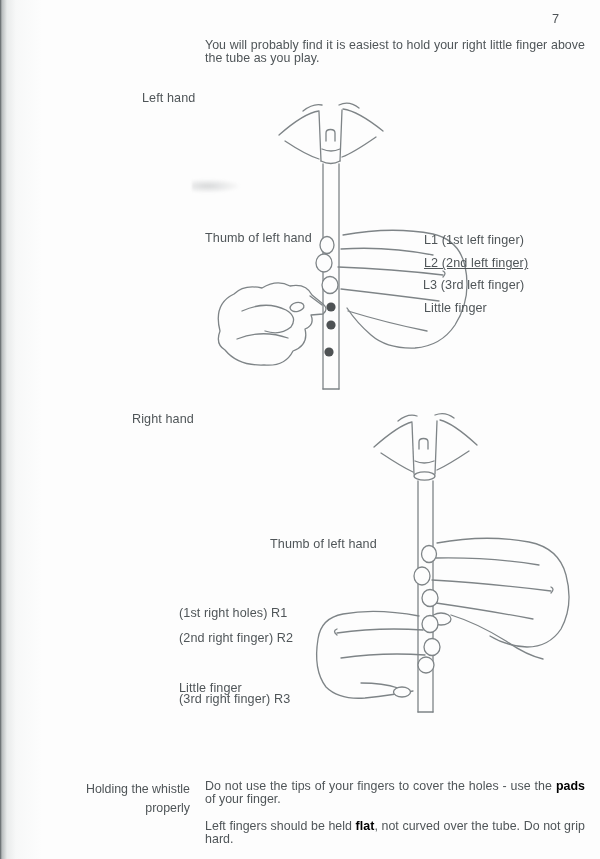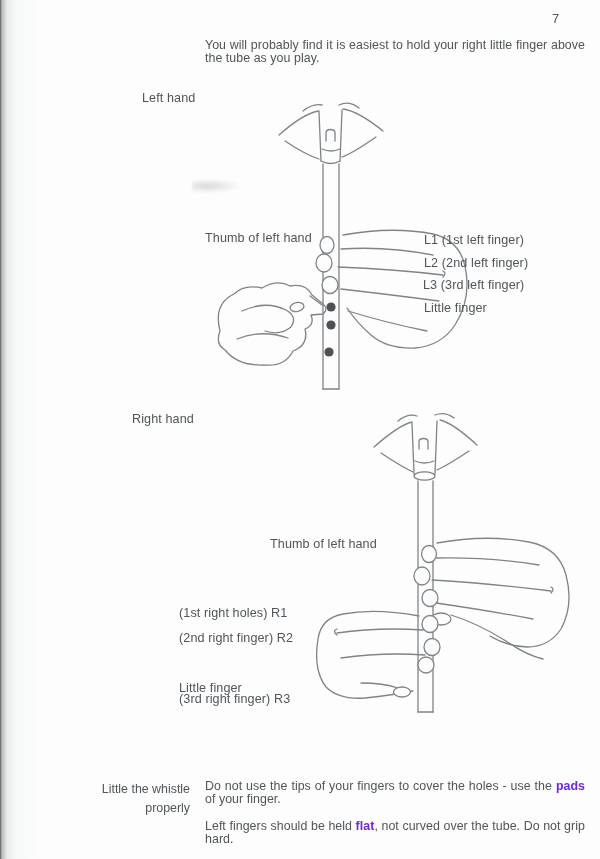--- a/index.html
+++ b/index.html
@@ -17,21 +17,21 @@
   .smudge{
     position:absolute;left:192px;top:178px;width:52px;height:16px;
     background:radial-gradient(ellipse at 30% 50%, rgba(120,125,128,.28), rgba(120,125,128,0) 65%);
     filter:blur(1px);
   }
   .pagenum{position:absolute;left:552px;top:11px;font-size:12.8px;}
   .para{
     position:absolute;font-size:12.4px;line-height:13px;
     text-align:justify;letter-spacing:.05px;
   }
-  .para .b{font-weight:bold;color:#6d28d9;}
+  .para .b{font-weight:bold;color:#000000;}
   .lbl{position:absolute;font-size:12.6px;white-space:nowrap;letter-spacing:.1px;}
   .lbl.r{text-align:left;}
   .heading-right{
     position:absolute;font-size:12.4px;line-height:19.3px;text-align:right;
   }
   svg{position:absolute;}
   .ln{fill:none;stroke:#7e8487;stroke-width:1.3;stroke-linecap:round;stroke-linejoin:round;}
   .tip{fill:#fdfdfd;stroke:#7e8487;stroke-width:1.3;}
   .hole{fill:#4e5254;stroke:none;}
 </style>
@@ -90,21 +90,21 @@
     </g>
     <g>
       <circle class="hole" cx="151" cy="209" r="4.6"></circle>
       <circle class="hole" cx="151" cy="227" r="4.6"></circle>
       <circle class="hole" cx="149" cy="254" r="4.6"></circle>
     </g>
   </svg>
 
   <div class="lbl r" style="left:205px;top:231px;width:142px;">Thumb of left hand</div>
   <div class="lbl" style="left:424px;top:233px;">L1 (1st left finger)</div>
-  <div class="lbl" style="left:424px;top:256px;">L2 (2nd left finger)</div>
+  <div class="lbl" style="left:424px;top:256px;text-decoration:underline;">L2 (2nd left finger)</div>
   <div class="lbl" style="left:423px;top:278px;">L3 (3rd left finger)</div>
   <div class="lbl" style="left:424px;top:301px;">Little finger</div>
 
   <div class="lbl" style="left:132px;top:412px;">Right hand</div>
 
   <svg width="290" height="310" viewBox="0 0 290 310" style="left:300px;top:408px;">
     <g class="ln">
       <path d="M74 39 Q99 17 112 14"></path>
       <path d="M177 37 Q153 15 140 12"></path>
       <path d="M98 13 Q108 5 117 8"></path>
@@ -148,19 +148,19 @@
       <ellipse class="tip" cx="102" cy="284" rx="8.5" ry="5"></ellipse>
     </g>
   </svg>
 
   <div class="lbl r" style="left:270px;top:537px;width:142px;">Thumb of left hand</div>
   <div class="lbl r" style="left:179px;top:606px;width:142px;">(1st right holes) R1</div>
   <div class="lbl r" style="left:179px;top:631px;width:142px;">(2nd right finger) R2</div>
   <div class="lbl r" style="left:179px;top:655px;width:142px;margin-top:37px;">(3rd right finger) R3</div>
   <div class="lbl r" style="left:179px;top:681px;width:140px;">Little finger</div>
 
-  <div class="heading-right" style="left:62px;top:780px;width:128px;">Little the whistle properly</div>
+  <div class="heading-right" style="left:62px;top:780px;width:128px;">Holding the whistle properly</div>
 
   <div class="para" style="left:205px;top:780px;width:380px;"><span>Do not use the tips of your fingers to cover the holes - use the </span><span class="b">pads</span><span> of your finger.</span></div>
 
   <div class="para" style="left:205px;top:820px;width:380px;"><span>Left fingers should be held </span><span class="b">flat</span><span>, not curved over the tube. Do not grip hard.</span></div>
 
 </div>
 
 </body></html>

